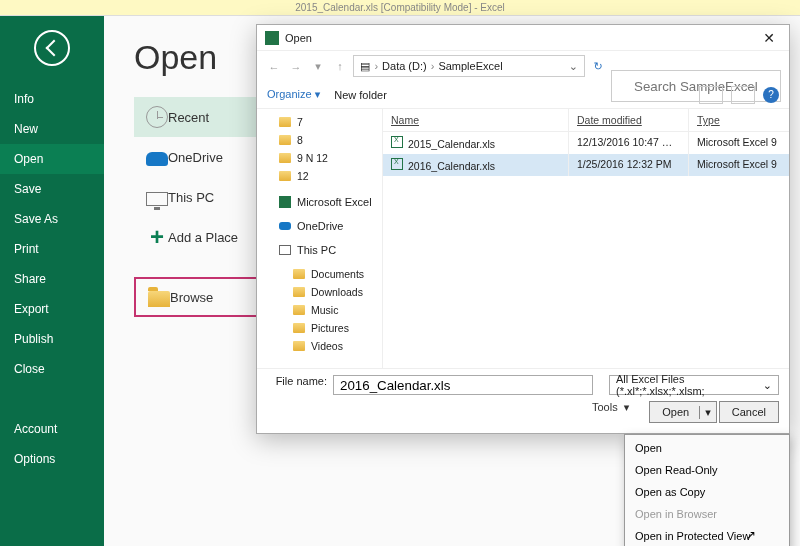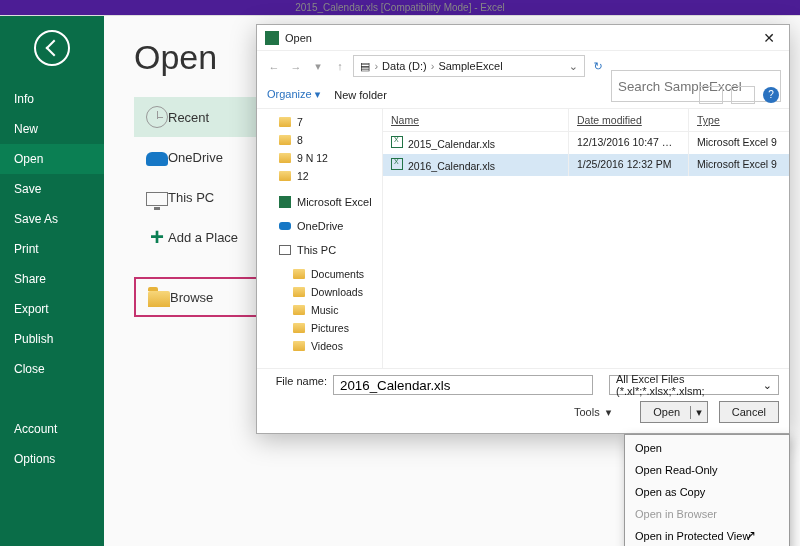--- a/index.html
+++ b/index.html
@@ -1,19 +1,19 @@
 <!DOCTYPE html>
 <html><head>
 <meta charset="utf-8">
 <style>
   * { box-sizing: border-box; margin: 0; padding: 0; font-family: "Segoe UI", Arial, sans-serif; }
   body { width: 800px; height: 546px; overflow: hidden; background: #f6f6f6; position: relative; }
 
   
-  .titlebar { height: 16px; line-height: 16px; text-align: center; font-size: 10px; color: #888; background: #4c1d95; border-bottom: 1px solid #ddd; }
+  .titlebar { height: 16px; line-height: 16px; text-align: center; font-size: 10px; color: #888; background: #fef9c3; border-bottom: 1px solid #ddd; }
 
   
   .backstage { position: absolute; top: 16px; left: 0; width: 104px; bottom: 0; background: #0a6d48; color: #fff; font-size: 12px; }
   .back-btn { width: 36px; height: 36px; border: 2px solid #fff; border-radius: 50%; margin: 14px auto 18px; display: flex; align-items: center; justify-content: center; cursor: pointer; }
   .back-btn::before { content: ""; width: 10px; height: 10px; border-left: 2px solid #fff; border-bottom: 2px solid #fff; transform: rotate(45deg); margin-left: 3px; }
   .bnav-item { padding: 8px 14px; cursor: pointer; }
   .bnav-item.sel { background: #0b7f53; }
   .bnav-gap { height: 30px; }
 
   
@@ -38,21 +38,21 @@
   .dialog { position: absolute; top: 24px; left: 256px; width: 534px; height: 410px; background: #fff; border: 1px solid #aaa; box-shadow: 0 6px 24px rgba(0,0,0,0.25); display: flex; flex-direction: column; font-size: 11px; color: #222; }
   .dlg-title { height: 26px; display: flex; align-items: center; padding: 0 8px; border-bottom: 1px solid #eee; }
   .dlg-title .xic { width: 14px; height: 14px; background: #217346; margin-right: 6px; }
   .dlg-close { margin-left: auto; font-size: 14px; cursor: pointer; padding: 0 6px; }
   .dlg-nav { height: 30px; display: flex; align-items: center; gap: 4px; padding: 0 8px; }
   .nav-arrow { width: 18px; height: 18px; color: #999; display:flex; align-items:center; justify-content:center; cursor:pointer; }
   .crumb { flex: 1; border: 1px solid #ccc; height: 22px; display: flex; align-items: center; padding: 0 6px; gap: 4px; }
   .crumb span.sep { color: #888; }
   .crumb .drop { margin-left: auto; color: #666; }
   .refresh { width: 18px; height: 18px; color: #2a72c0; display:flex;align-items:center;justify-content:center; cursor:pointer;}
-  .search { width: 170px; border: 1px solid #ccc; height: 32px; padding: 0 6px; color: #999; margin-top: 40px; }
+  .search { width: 170px; border: 1px solid #ccc; height: 32px; padding: 0 22px; color: #999; margin-top: 40px; }
   .dlg-tool { height: 28px; display: flex; align-items: center; padding: 0 10px; border-bottom: 1px solid #eee; gap: 14px; }
   .dlg-tool .org { color: #2a72c0; cursor:pointer; }
   .dlg-tool .right { margin-left: auto; display: flex; gap: 8px; align-items: center; }
   .viewbtn { width: 24px; height: 18px; border: 1px solid #ccc; }
   .helpbtn { width: 16px; height: 16px; border-radius: 50%; background: #2a72c0; color: #fff; text-align: center; font-size: 10px; line-height: 16px; }
 
   .dlg-body { flex: 1; display: flex; min-height: 0; }
   .tree { width: 126px; border-right: 1px solid #eee; overflow: hidden; padding-top: 4px; }
   .tnode { padding: 3px 6px 3px 22px; display:flex; align-items:center; gap:6px; cursor:pointer; position:relative; }
   .tnode .fold { width:12px; height:10px; background: linear-gradient(#f7d67a,#e7b33b); border-radius:1px; display:inline-block; }
@@ -73,21 +73,21 @@
   .frow.sel { background: #d6e7f5; }
   .frow .fic { width: 12px; height: 12px; display:inline-block; border:1px solid #217346; margin-right:5px; position:relative; }
   .frow .fic::after { content:"X"; font-size:7px; color:#217346; position:absolute; top:-1px; left:2px; }
 
   .dlg-foot { border-top: 1px solid #eee; padding: 6px 10px 10px; font-size: 11px; }
   .frow2 { display: flex; align-items: flex-start; gap: 6px; margin-bottom: 6px; }
   .frow2 label { width: 60px; text-align: right; }
   .fname { flex: 1; border: 1px solid #aaa; height: 20px; padding: 0 6px; }
   .ftype { width: 170px; border: 1px solid #aaa; height: 20px; padding: 0 6px; margin-left: 0; display:flex; align-items:center; }
   .ftype .dd { margin-left:auto; }
-  .frow3 { display: flex; align-items: center; justify-content: flex-end; gap: 11px; }
+  .frow3 { display: flex; align-items: flex-start; justify-content: flex-end; gap: 2px; }
   .tools { margin-right: 18px; color:#333; cursor:pointer; }
   .btn { border: 1px solid #888; height: 22px; padding: 0 12px; background: #efefef; cursor: pointer; display:flex; align-items:center; }
   .btn.split { padding-right: 0; }
   .btn.split .sep { border-left: 1px solid #888; padding: 0 5px; margin-left: 10px; }
 
   
   .menu { position: absolute; top: 434px; left: 624px; width: 166px; background: #fafafa; border: 1px solid #999; box-shadow: 2px 4px 10px rgba(0,0,0,0.25); font-size: 11px; padding: 2px 0; z-index: 50; }
   .menu-item { padding: 5px 10px; cursor: pointer; }
   .menu-item.disabled { color: #999; cursor: default; }
   .cursor { position:absolute; top: 528px; left: 746px; font-size:12px; pointer-events:none; z-index:60; }

